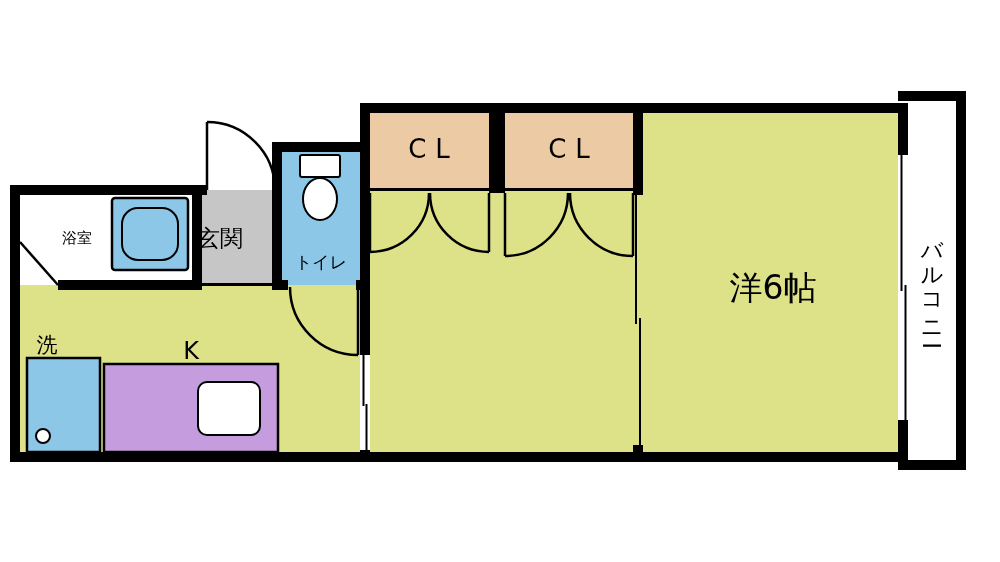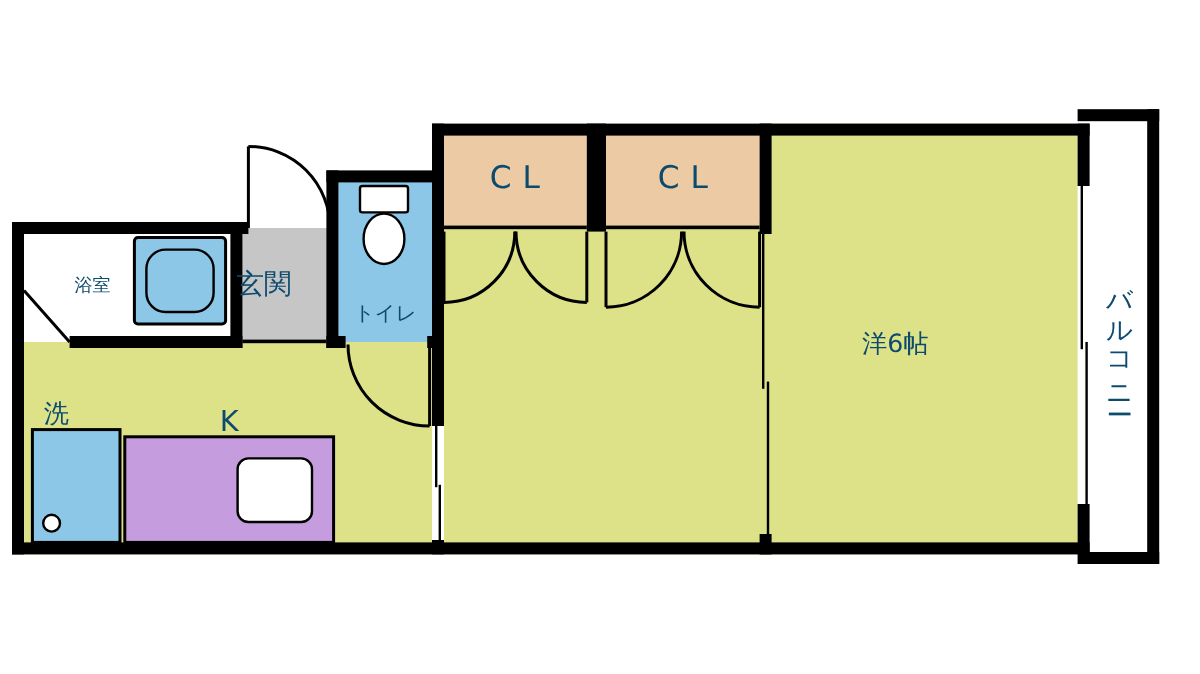--- a/index.html
+++ b/index.html
@@ -1,19 +1,19 @@
 <!DOCTYPE html>
 <html><head>
 <meta charset="utf-8">
 <style>
   html,body{margin:0;padding:0;background:#ffffff;}
   .stage{position:relative;width:1000px;height:562px;background:#ffffff;overflow:hidden;
          font-family:"DejaVu Sans",sans-serif;}
   .stage svg{position:absolute;left:0;top:0;}
-  .label{position:absolute;transform:translate(-50%,-50%);color:#0c4a6e;white-space:nowrap;
+  .label{position:absolute;transform:translate(-50%,-50%);color:#000000;white-space:nowrap;
          font-family:"DejaVu Sans",sans-serif;line-height:1;}
   .label.vertical{writing-mode:vertical-rl;text-orientation:mixed;letter-spacing:2px;}
   .label.spaced{letter-spacing:9px;padding-left:9px;}
   .wall{fill:#000000;stroke:none;}
   .doorline{fill:none;stroke:#000000;stroke-width:2.5;}
   .slideline{fill:none;stroke:#000000;stroke-width:2;}
   .fix{stroke:#000000;stroke-width:2.5;}
   .fixthin{stroke:#000000;stroke-width:2;fill:none;}
   .fixwhite{fill:#ffffff;stroke:#000000;stroke-width:2;}
 </style>
@@ -93,18 +93,18 @@
       <rect class="fix" x="104" y="364" width="174" height="88" fill="#c59ddf"></rect>
       <rect class="fixwhite" x="198" y="382" width="62" height="53" rx="9"></rect>
     </g>
   </svg>
 
   <div class="label" style="left:77px;top:238px;font-size:15px">浴室</div>
   <div class="label" style="left:220px;top:238px;font-size:23px">玄関</div>
   <div class="label" style="left:321px;top:262px;font-size:17px">トイレ</div>
   <div class="label spaced" style="left:429px;top:149px;font-size:26px">CL</div>
   <div class="label spaced" style="left:569px;top:149px;font-size:26px">CL</div>
-  <div class="label" style="left:746px;top:287px;font-size:21px">洋6帖</div>
+  <div class="label" style="left:773px;top:287px;font-size:33px">洋6帖</div>
   <div class="label" style="left:47px;top:345px;font-size:21px">洗</div>
   <div class="label" style="left:191px;top:351px;font-size:24px">K</div>
   <div class="label vertical" style="left:932px;top:281px;font-size:22px">バルコニー</div>
 
 </div>
 
 </body></html>

